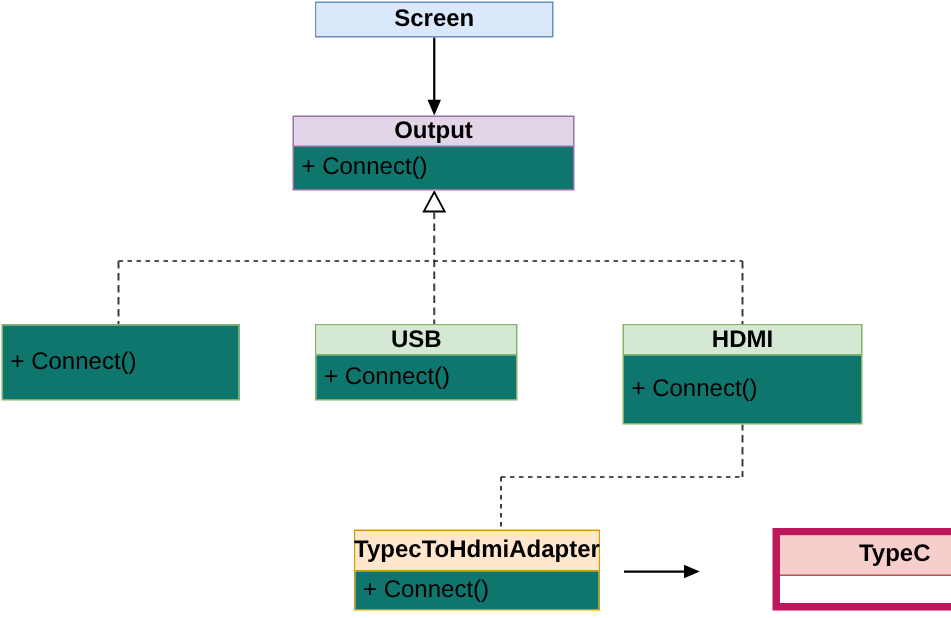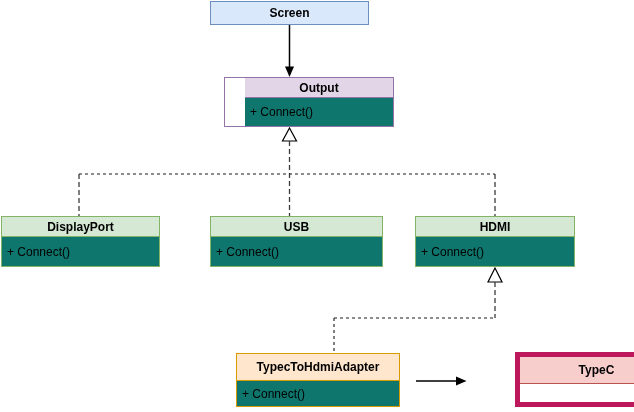--- a/index.html
+++ b/index.html
@@ -9,21 +9,21 @@
     background:#ffffff;
     font-family:"Liberation Sans",sans-serif;
     overflow:hidden;
   }
   .edges{position:absolute;left:0;top:0;width:634px;height:412px;}
   .uml-class{
     position:absolute;
     box-sizing:border-box;
     display:flex;flex-direction:column;
     background:#ffffff;
-    font-size:12px;color:#000000;
+    font-size:16px;color:#000000;
   }
   .uml-class .hdr{
     box-sizing:border-box;
     display:flex;align-items:center;justify-content:center;
     font-weight:bold;
   }
   .uml-class .meth{
     box-sizing:border-box;
     flex:1;
     display:flex;align-items:center;
@@ -37,25 +37,25 @@
   .c-purple .hdr{background:#e1d5e7;border-bottom:1px solid #9673a6;}
   .c-green {border:1px solid #82b366;}
   .c-green .hdr{background:#d5e8d4;border-bottom:1px solid #82b366;}
   .c-orange{border:1px solid #d79b00;}
   .c-orange .hdr{background:#ffe6cc;border-bottom:1px solid #d79b00;}
   .c-red   {border:5px solid #be185d;margin-left:48px;}
   .c-red .hdr{background:#f8cecc;border-bottom:1px solid #b85450;}
 
   
   .b-screen {left:210px;top:1px;  width:159px;height:24px;}
-  .b-output {left:224px;top:77px; width:170px;height:50px;padding-left:20px;}
+  .b-output {left:195px;top:77px; width:188px;height:50px;}
   .b-output .hdr{height:20px;}
   .b-dp     {left:1px;  top:216px;width:159px;height:51px;}
-  .b-usb    {left:210px;top:216px;width:173px;height:51px;justify-content:flex-end;}
-  .b-hdmi   {left:415px;top:216px;width:160px;height:51px;}
+  .b-usb    {left:210px;top:216px;width:135px;height:51px;justify-content:flex-end;}
+  .b-hdmi   {left:415px;top:216px;width:160px;height:67px;}
   .b-dp .hdr,.b-usb .hdr,.b-hdmi .hdr{height:20px;}
   .b-adapter{left:236px;top:353px;width:164px;height:54px;}
   .b-typec  {left:467px;top:352px;width:163px;height:55px;}
   .b-adapter .hdr,.b-typec .hdr{height:27px;}
 </style>
 </head>
 <body>
 
 <div class="canvas">
 
@@ -90,21 +90,20 @@
   <div class="uml-class c-blue b-screen">
     <div class="hdr" style="height:100%;">Screen</div>
   </div>
 
   <div class="uml-class c-purple b-output">
     <div class="hdr">Output</div>
     <div class="meth">+ Connect()</div>
   </div>
 
   <div class="uml-class c-green b-dp">
-    <div class="hdr">DisplayPort</div>
     <div class="meth">+ Connect()</div>
   </div>
 
   <div class="uml-class c-green b-usb">
     <div class="hdr">USB</div>
     <div class="meth">+ Connect()</div>
   </div>
 
   <div class="uml-class c-green b-hdmi">
     <div class="hdr">HDMI</div>

